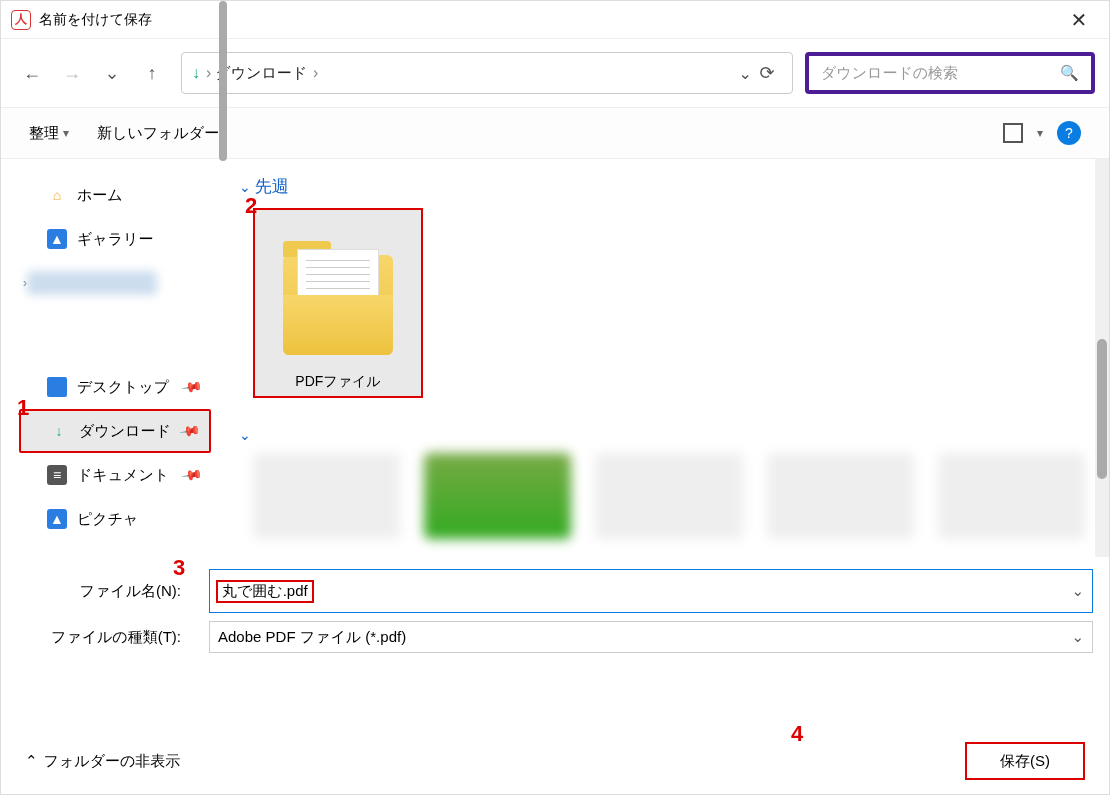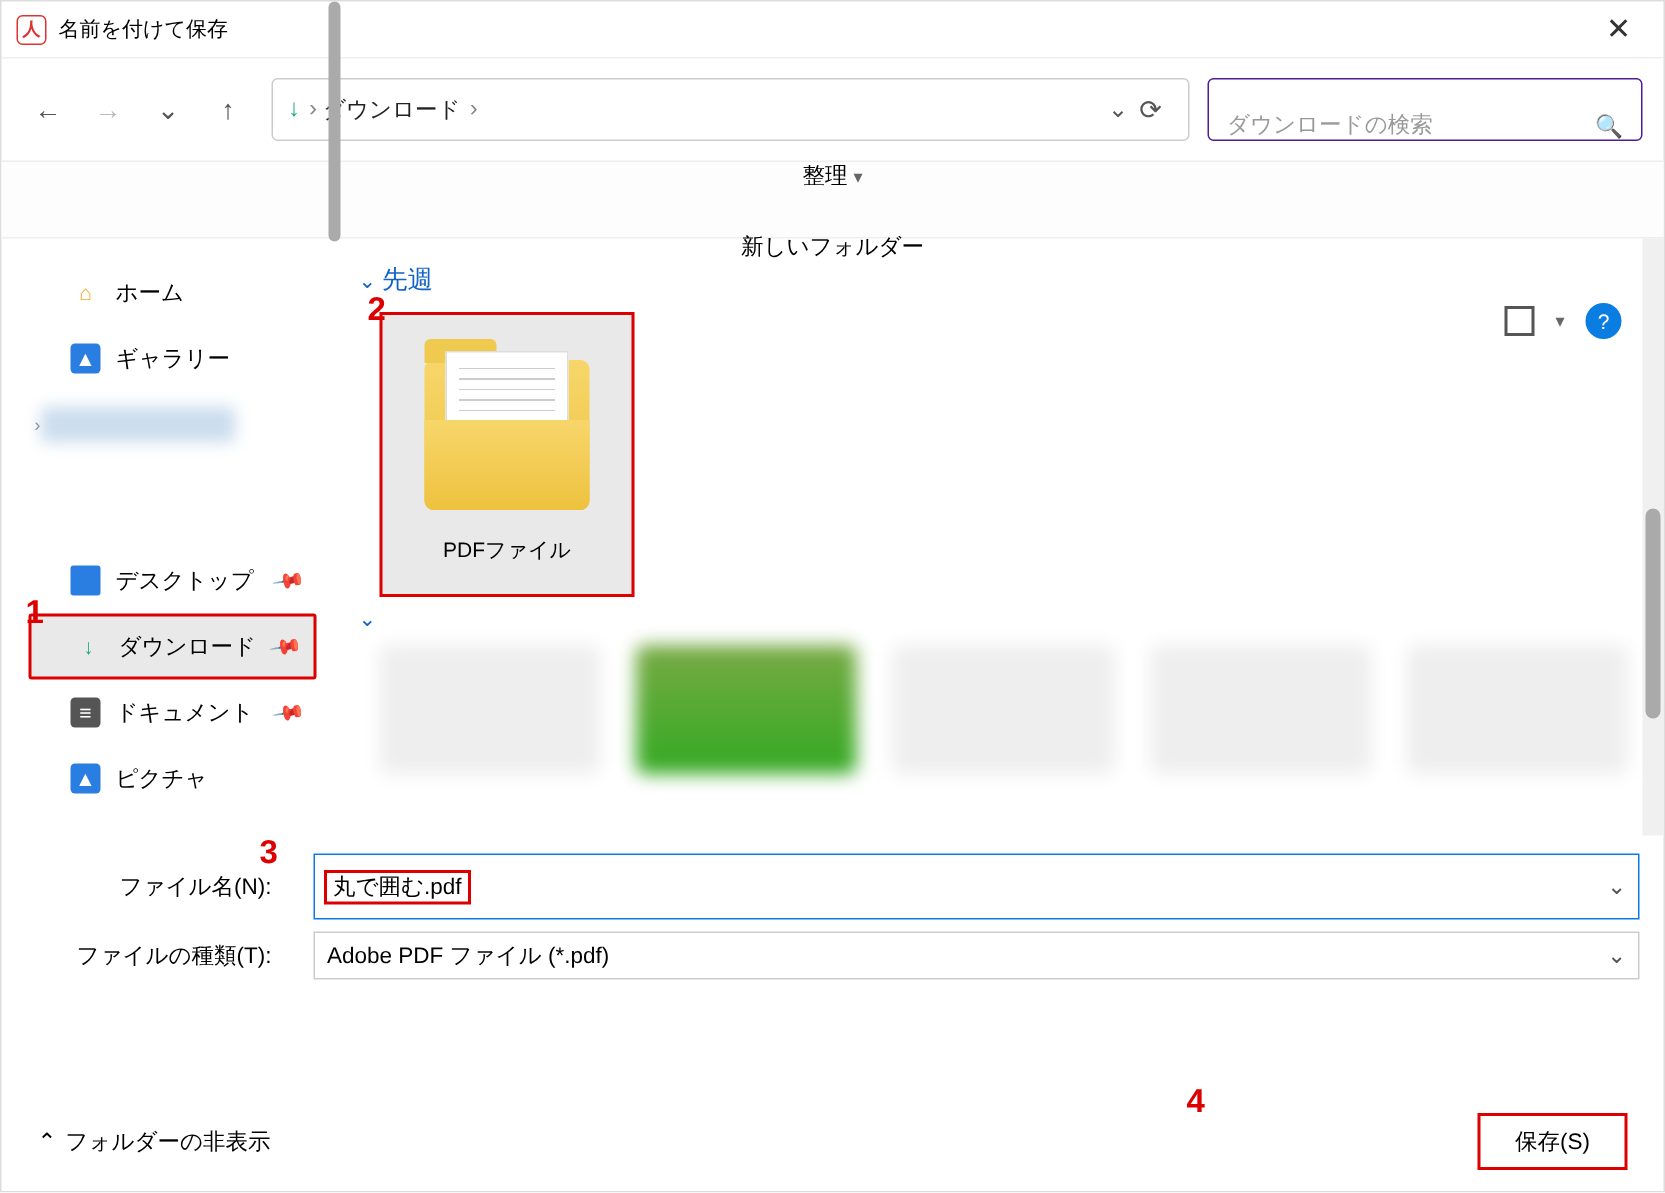--- a/index.html
+++ b/index.html
@@ -13,25 +13,25 @@
   .titlebar .close { width: 40px; text-align: center; font-size: 20px; color: #333; cursor: pointer; }
 
   
   .navrow { height: 68px; display: flex; align-items: center; padding: 6px 14px; gap: 6px; }
   .navbtn { width: 34px; height: 34px; display: flex; align-items: center; justify-content: center; color: #555; border-radius: 4px; font-size: 18px; }
   .pathbox { flex: 1; height: 42px; border: 1px solid #ccc; border-radius: 4px; display: flex; align-items: center; padding: 0 10px; margin: 0 6px; position: relative; }
   .pathbox .dl-icon { color: #2a8; margin-right: 6px; font-weight: bold; }
   .pathbox .crumb { font-size: 15px; color: #222; }
   .pathbox .chev-end { position: absolute; right: 40px; color: #555; }
   .refresh { width: 38px; text-align: center; color: #555; font-size: 18px; }
-  .searchbox { width: 290px; height: 42px; border: 1px solid #4c1d95; border-radius: 4px; display: flex; align-items: flex-end; padding: 0 12px; color: #999; font-size: 15px; }
+  .searchbox { width: 290px; height: 42px; border: 4px solid #4c1d95; border-radius: 4px; display: flex; align-items: center; padding: 0 12px; color: #999; font-size: 15px; }
   .searchbox .sicon { margin-left: auto; color: #666; }
 
   
-  .toolrow { height: 52px; border-top: 1px solid #eee; border-bottom: 1px solid #eee; display: flex; align-items: center; padding: 0 28px; gap: 28px; font-size: 15px; background: #fdfdfd; flex-direction: column; }
+  .toolrow { height: 52px; border-top: 1px solid #eee; border-bottom: 1px solid #eee; display: flex; align-items: center; padding: 0 28px; gap: 28px; font-size: 15px; background: #fdfdfd; }
   .toolrow .org { display: flex; align-items: center; gap: 4px; }
   .toolrow .right { margin-left: auto; display: flex; align-items: center; gap: 14px; }
   .viewbtn { width: 20px; height: 20px; border: 2px solid #555; display:inline-block; }
   .help { width: 24px; height: 24px; border-radius: 50%; background: #0a7de3; color: #fff; display: flex; align-items: center; justify-content: center; font-size: 14px; }
 
   
   .main { display: flex; height: 398px; }
   .sidebar { width: 216px; padding: 14px 6px 0 18px; position: relative; }
   .side-item { height: 44px; display: flex; align-items: center; gap: 10px; font-size: 15px; padding-left: 28px; border-radius: 2px; position:relative; }
   .side-item.sel { background: #e9e9e9; border: 2px solid #d00; }
@@ -45,21 +45,21 @@
   .icon-doc { background:#555; color:#fff;}
   .icon-pic { background:#2a7de1; color:#fff;}
   .blurred { filter: blur(5px); background:#cde; border-radius:4px; height:24px; width:130px; margin:10px 0 20px 28px;}
 
   .content { flex: 1; padding: 16px 10px 0 22px; position: relative; overflow:hidden;}
   .vscroll { width: 14px; background:#f0f0f0; position:relative;}
   .vscroll::before{content:"";position:absolute;left:2px;top:180px;width:10px;height:140px;background:#aaa;border-radius:5px;}
   .vscroll2 { position:absolute; left:218px; top:0; width:8px; height:160px; background:#aaa; border-radius:4px;}
 
   .group-hdr { color: #1363c6; font-size: 17px; margin-bottom: 10px; display:flex; align-items:center; gap:4px;}
-  .folder-box { border: 2px solid #d00; background: #e9e9e9; width: 170px; height: 190px; display: flex; flex-direction: column; align-items: center; justify-content: flex-end; padding-bottom: 20px; margin-bottom: 6px; margin-left:14px;}
+  .folder-box { border: 2px solid #d00; background: #e9e9e9; width: 170px; height: 190px; display: flex; flex-direction: column; align-items: center; justify-content: flex-end; padding-bottom: 5px; margin-bottom: 29px; margin-left:14px;}
   .folder-graphic { width: 110px; height: 100px; background: linear-gradient(#f7d66a,#eec23f); border-radius: 6px; position: relative; margin-bottom: 18px;}
   .folder-graphic::before { content:""; position:absolute; top:-14px; left:0; width:48px; height:16px; background:#f0c94f; border-radius:4px 4px 0 0;}
   .folder-graphic .paper { position:absolute; top:-6px; left:14px; width:82px; height:72px; background:#fff; border:1px solid #ddd;}
   .folder-graphic .paper::before{content:"";position:absolute;inset:10px 8px;background:repeating-linear-gradient(#ccc 0 1px, transparent 1px 7px);}
   .folder-graphic .front { position:absolute; bottom:0; left:0; width:110px; height:60px; background: linear-gradient(#f7d66a,#eec23f); border-radius: 0 0 6px 6px;}
   .folder-label { font-size: 14px; }
 
   .thumbs { display:flex; gap:24px; margin-top:8px; margin-left:14px;}
   .thumb { width:150px; height:86px; background:#eee; border-radius:6px; filter: blur(6px);}
   .thumb.g { background: linear-gradient(#7a4,#3a2);}
@@ -70,21 +70,21 @@
   .formrow .fld { flex:1; border:1px solid #0a7de3; height:44px; display:flex; align-items:center; padding:0 8px; position:relative;}
   .formrow .fld2 { flex:1; border:1px solid #ccc; height:32px; display:flex; align-items:center; padding:0 8px; position:relative;}
   .fld .chev-dd, .fld2 .chev-dd { position:absolute; right:8px; color:#555;}
   .fn-box { border:2px solid #d00; padding:0 4px; margin:-2px;}
   .settings-btn { margin-left:188px; width:210px; height:38px; border:1px solid #ccc; color:#888; display:flex; align-items:center; justify-content:center; font-size:15px; margin-top:6px;}
 
   
   .footer { position:absolute; bottom:14px; left:0; right:0; display:flex; align-items:center; padding:0 24px; font-size:15px;}
   .footer .expand { display:flex; align-items:center; gap:6px;}
   .footer .actions { margin-left:auto; display:flex; gap:14px;}
-  .btn { width:100px; height:38px; border:1px solid #ccc; display:flex; align-items:center; justify-content:center; background:#fff;}
+  .btn { width:120px; height:38px; border:1px solid #ccc; display:flex; align-items:center; justify-content:center; background:#fff;}
   .btn.save { border:2px solid #d00;}
 
   
   .ann { position:absolute; color:#d00; font-weight:bold; font-size:22px; z-index:50;}
 </style>
 </head>
 <body>
 
 <div class="window">
 

